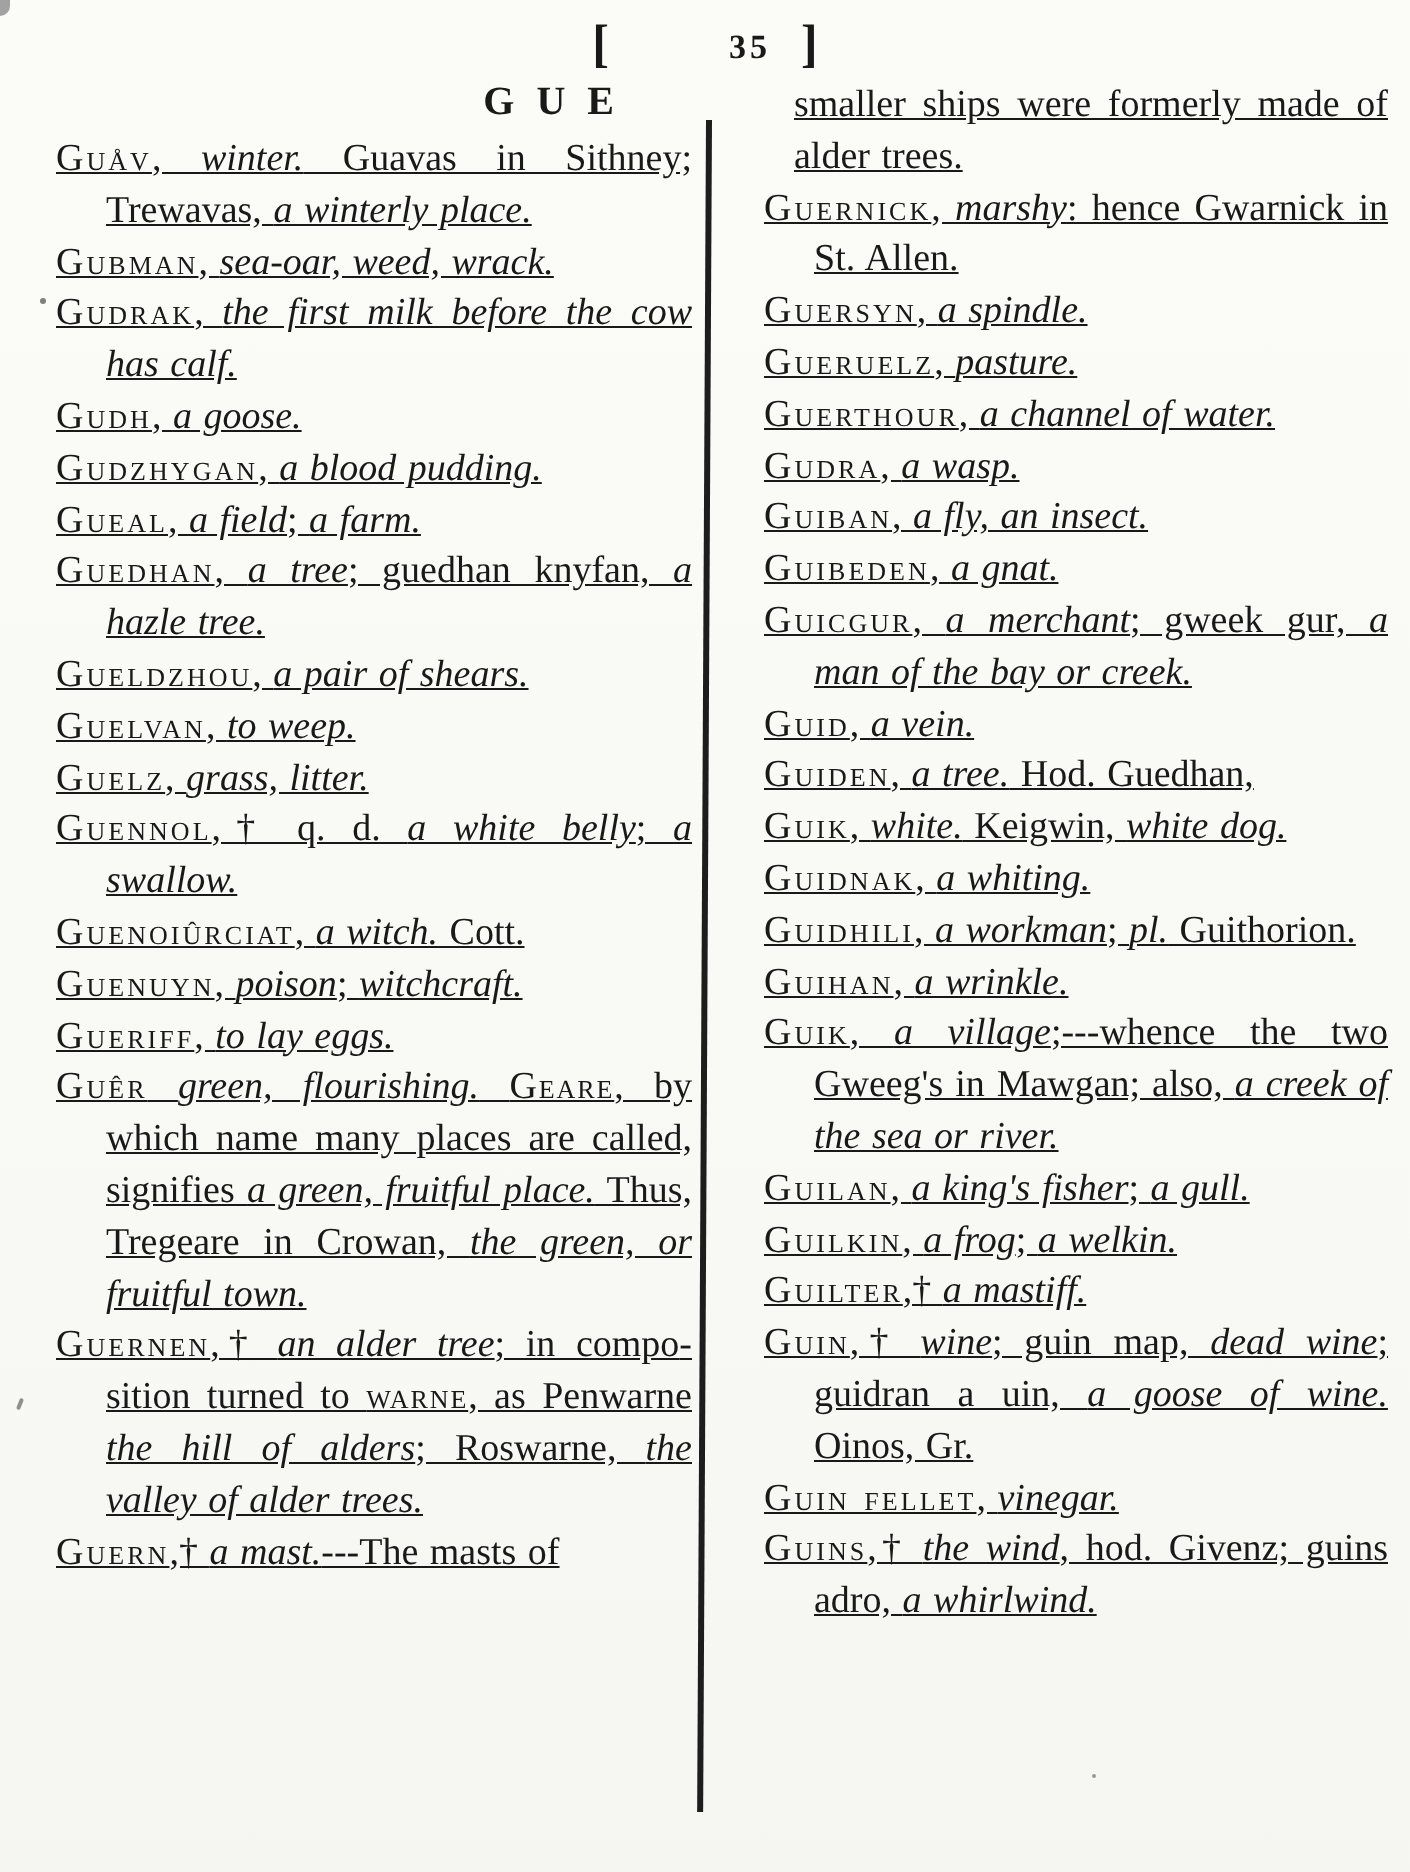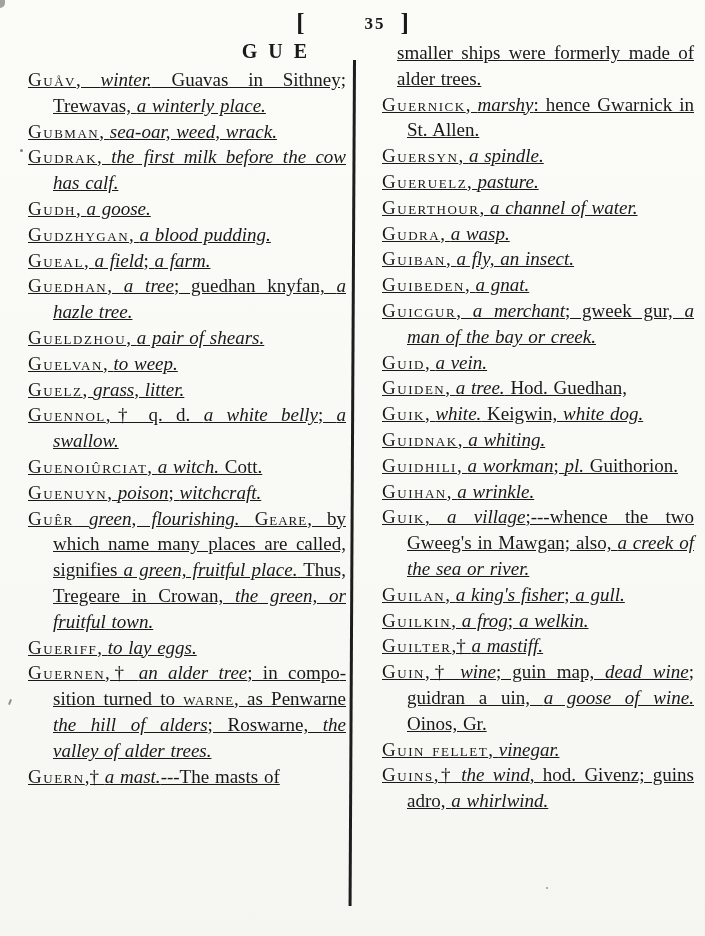--- a/index.html
+++ b/index.html
@@ -72,22 +72,22 @@
         <p class="entry"><span class="hw">Gudh</span><span>, </span><span class="i">a goose.</span></p>
         <p class="entry"><span class="hw">Gudzhygan</span><span>, </span><span class="i">a blood pudding.</span></p>
         <p class="entry"><span class="hw">Gueal</span><span>, </span><span class="i">a field</span><span>; </span><span class="i">a farm.</span></p>
         <p class="entry"><span class="hw">Guedhan</span><span>, </span><span class="i">a tree</span><span>; guedhan knyfan, </span><span class="i">a hazle tree.</span></p>
         <p class="entry"><span class="hw">Gueldzhou</span><span>, </span><span class="i">a pair of shears.</span></p>
         <p class="entry"><span class="hw">Guelvan</span><span>, </span><span class="i">to weep.</span></p>
         <p class="entry"><span class="hw">Guelz</span><span>, </span><span class="i">grass, litter.</span></p>
         <p class="entry"><span class="hw">Guennol</span><span>,† q. d. </span><span class="i">a white belly</span><span>; </span><span class="i">a swallow.</span></p>
         <p class="entry"><span class="hw">Guenoiûrciat</span><span>, </span><span class="i">a witch.</span><span> Cott.</span></p>
         <p class="entry"><span class="hw">Guenuyn</span><span>, </span><span class="i">poison</span><span>; </span><span class="i">witchcraft.</span></p>
+        <p class="entry"><span class="hw">Gueriff</span><span>, </span><span class="i">to lay eggs.</span></p>
         <p class="entry"><span class="hw">Guêr</span><span> </span><span class="i">green, flourishing.</span><span> </span><span class="sc">Geare</span><span>, by which name many places are called, signifies </span><span class="i">a green, fruitful place.</span><span> Thus, Tregeare in Crowan, </span><span class="i">the green, or fruitful town.</span></p>
-        <p class="entry"><span class="hw">Gueriff</span><span>, </span><span class="i">to lay eggs.</span></p>
         <p class="entry"><span class="hw">Guernen</span><span>,† </span><span class="i">an alder tree</span><span>; in compo­sition turned to </span><span class="sc">warne</span><span>, as Pen­warne </span><span class="i">the hill of alders</span><span>; Roswarne, </span><span class="i">the valley of alder trees.</span></p>
         <p class="entry"><span class="hw">Guern</span><span>,† </span><span class="i">a mast.</span><span>---The masts of</span></p>
       </div>
   </div>
 
   <div class="divider"></div>
 
   <div class="col col-right">
     <div>
         <p class="entry cont"><span>smaller ships were formerly made of alder trees.</span></p>

